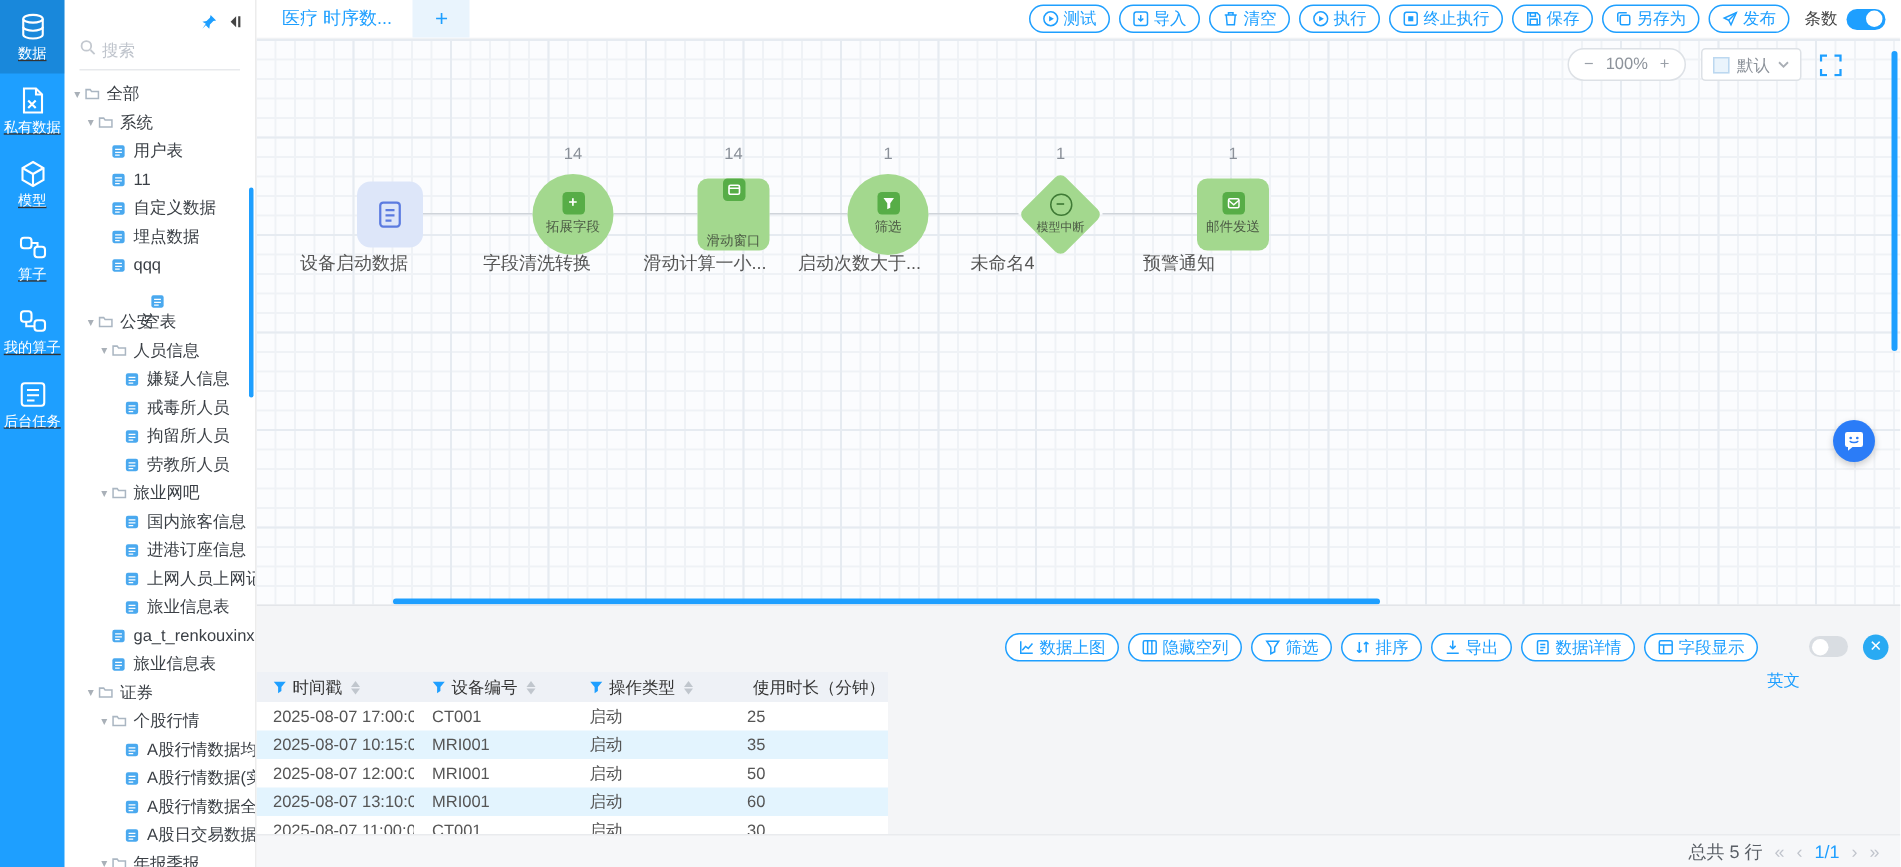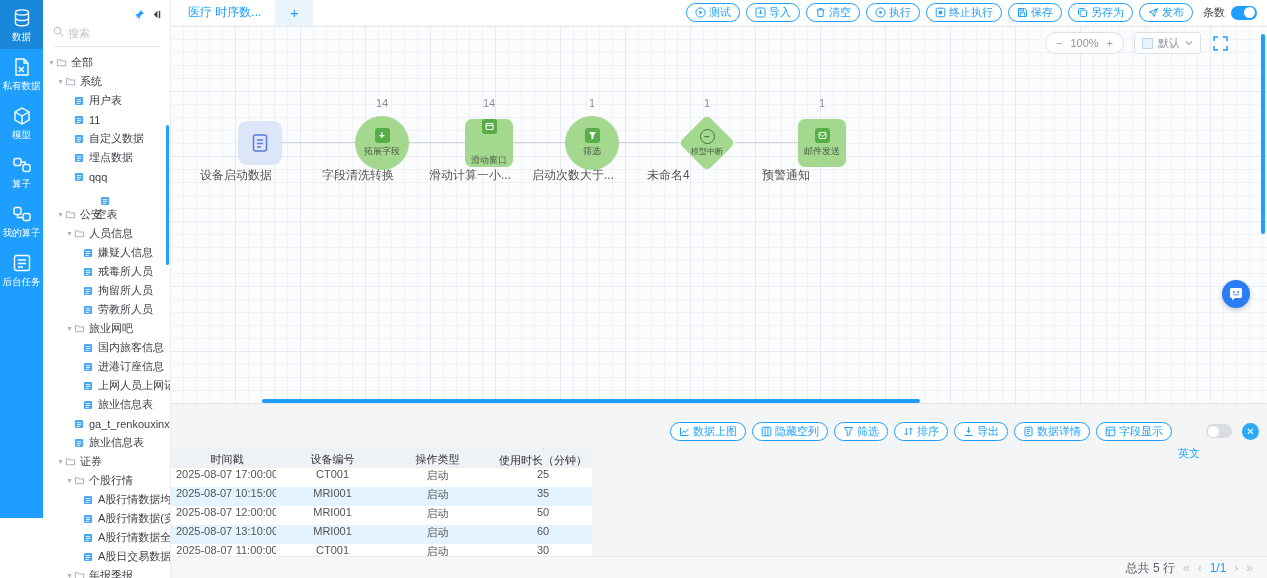--- a/index.html
+++ b/index.html
@@ -1,20 +1,20 @@
 <!DOCTYPE html>
 <html><head>
 <meta charset="utf-8">
 <style>
   html,body{margin:0;padding:0;background:#fff;}
   .stage{position:relative;width:1267px;height:578px;overflow:hidden;
          font-family:"Liberation Sans","DejaVu Sans",sans-serif;font-size:12px;color:#333;background:#fff;}
 
   
-  .rail{position:absolute;left:0;top:0;width:43px;height:518px;background:#1e9fff;z-index:5;}
+  .rail{position:absolute;left:0;top:0;width:43px;height:578px;background:#1e9fff;z-index:5;text-decoration:underline;}
   .rail-item{width:43px;padding:8px 0 7px 0;text-align:center;color:#fff;cursor:pointer;}
   .rail-item.active{background:rgba(0,0,0,0.14);}
   .rail-item .ric{display:block;margin:0 auto 3px auto;width:20px;height:20px;}
   .rail-item .rlabel{font-size:10px;display:block;line-height:11px;transform:scale(.95);}
 
   
   .tree-panel{position:absolute;left:43px;top:0;width:127px;height:578px;background:#fff;
               border-right:1px solid #ececec;overflow:hidden;z-index:4;}
   .tree-head{height:20px;display:flex;justify-content:flex-end;align-items:center;gap:6px;padding:4px 8px 0 8px;}
   .tree-search{display:flex;align-items:flex-start;gap:4px;margin:2px 10px 4px 10px;border-bottom:1px solid #e7e9ec;height:20px;}
@@ -87,21 +87,21 @@
   .bp-header{position:absolute;left:0;top:16px;width:100%;height:22px;display:flex;align-items:center;padding:0 8px 0 10px;box-sizing:border-box;}
   .bp-title{display:flex;align-items:center;gap:5px;font-size:12px;color:#333;}
   .bp-actions{margin-left:auto;display:flex;align-items:center;gap:6px;}
   .close-btn{width:17px;height:17px;border-radius:50%;background:#29aaf3;color:#fff;font-size:10px;
              display:flex;align-items:center;justify-content:center;cursor:pointer;margin-left:4px;}
   .eng-label{font-size:11px;color:#1e9fff;margin-top:44px;}
 
   .dtable{position:absolute;left:0;top:44px;width:422px;background:#fff;}
   .dt-row{display:flex;}
   .dt-head{background:#eef1f6;}
-  .dt-cell{box-sizing:border-box;padding:0 4px 0 12px;display:flex;align-items:center;height:19px;font-size:11px;color:#555;overflow:hidden;white-space:nowrap;flex-direction:column;}
+  .dt-cell{box-sizing:border-box;padding:0 4px 0 12px;display:flex;align-items:center;height:19px;font-size:11px;color:#555;overflow:hidden;white-space:nowrap;}
   .dt-head .dt-cell{color:#333;gap:4px;height:20px;cursor:pointer;}
   .dt-row.alt{background:#e3f4fe;}
   .sorter{display:inline-flex;flex-direction:column;gap:1px;margin-left:2px;}
   .sorter i{width:0;height:0;border-left:3px solid transparent;border-right:3px solid transparent;display:block;}
   .sorter .up{border-bottom:4px solid #c0c6cd;}
   .sorter .down{border-top:4px solid #c0c6cd;}
 
   .bp-footer{position:absolute;left:0;bottom:0;width:100%;height:23px;background:#f6f7f9;border-top:1px solid #e9ebee;
              box-sizing:border-box;display:flex;align-items:center;justify-content:flex-end;gap:8px;padding-right:14px;
              font-size:12px;color:#5a5f66;}

